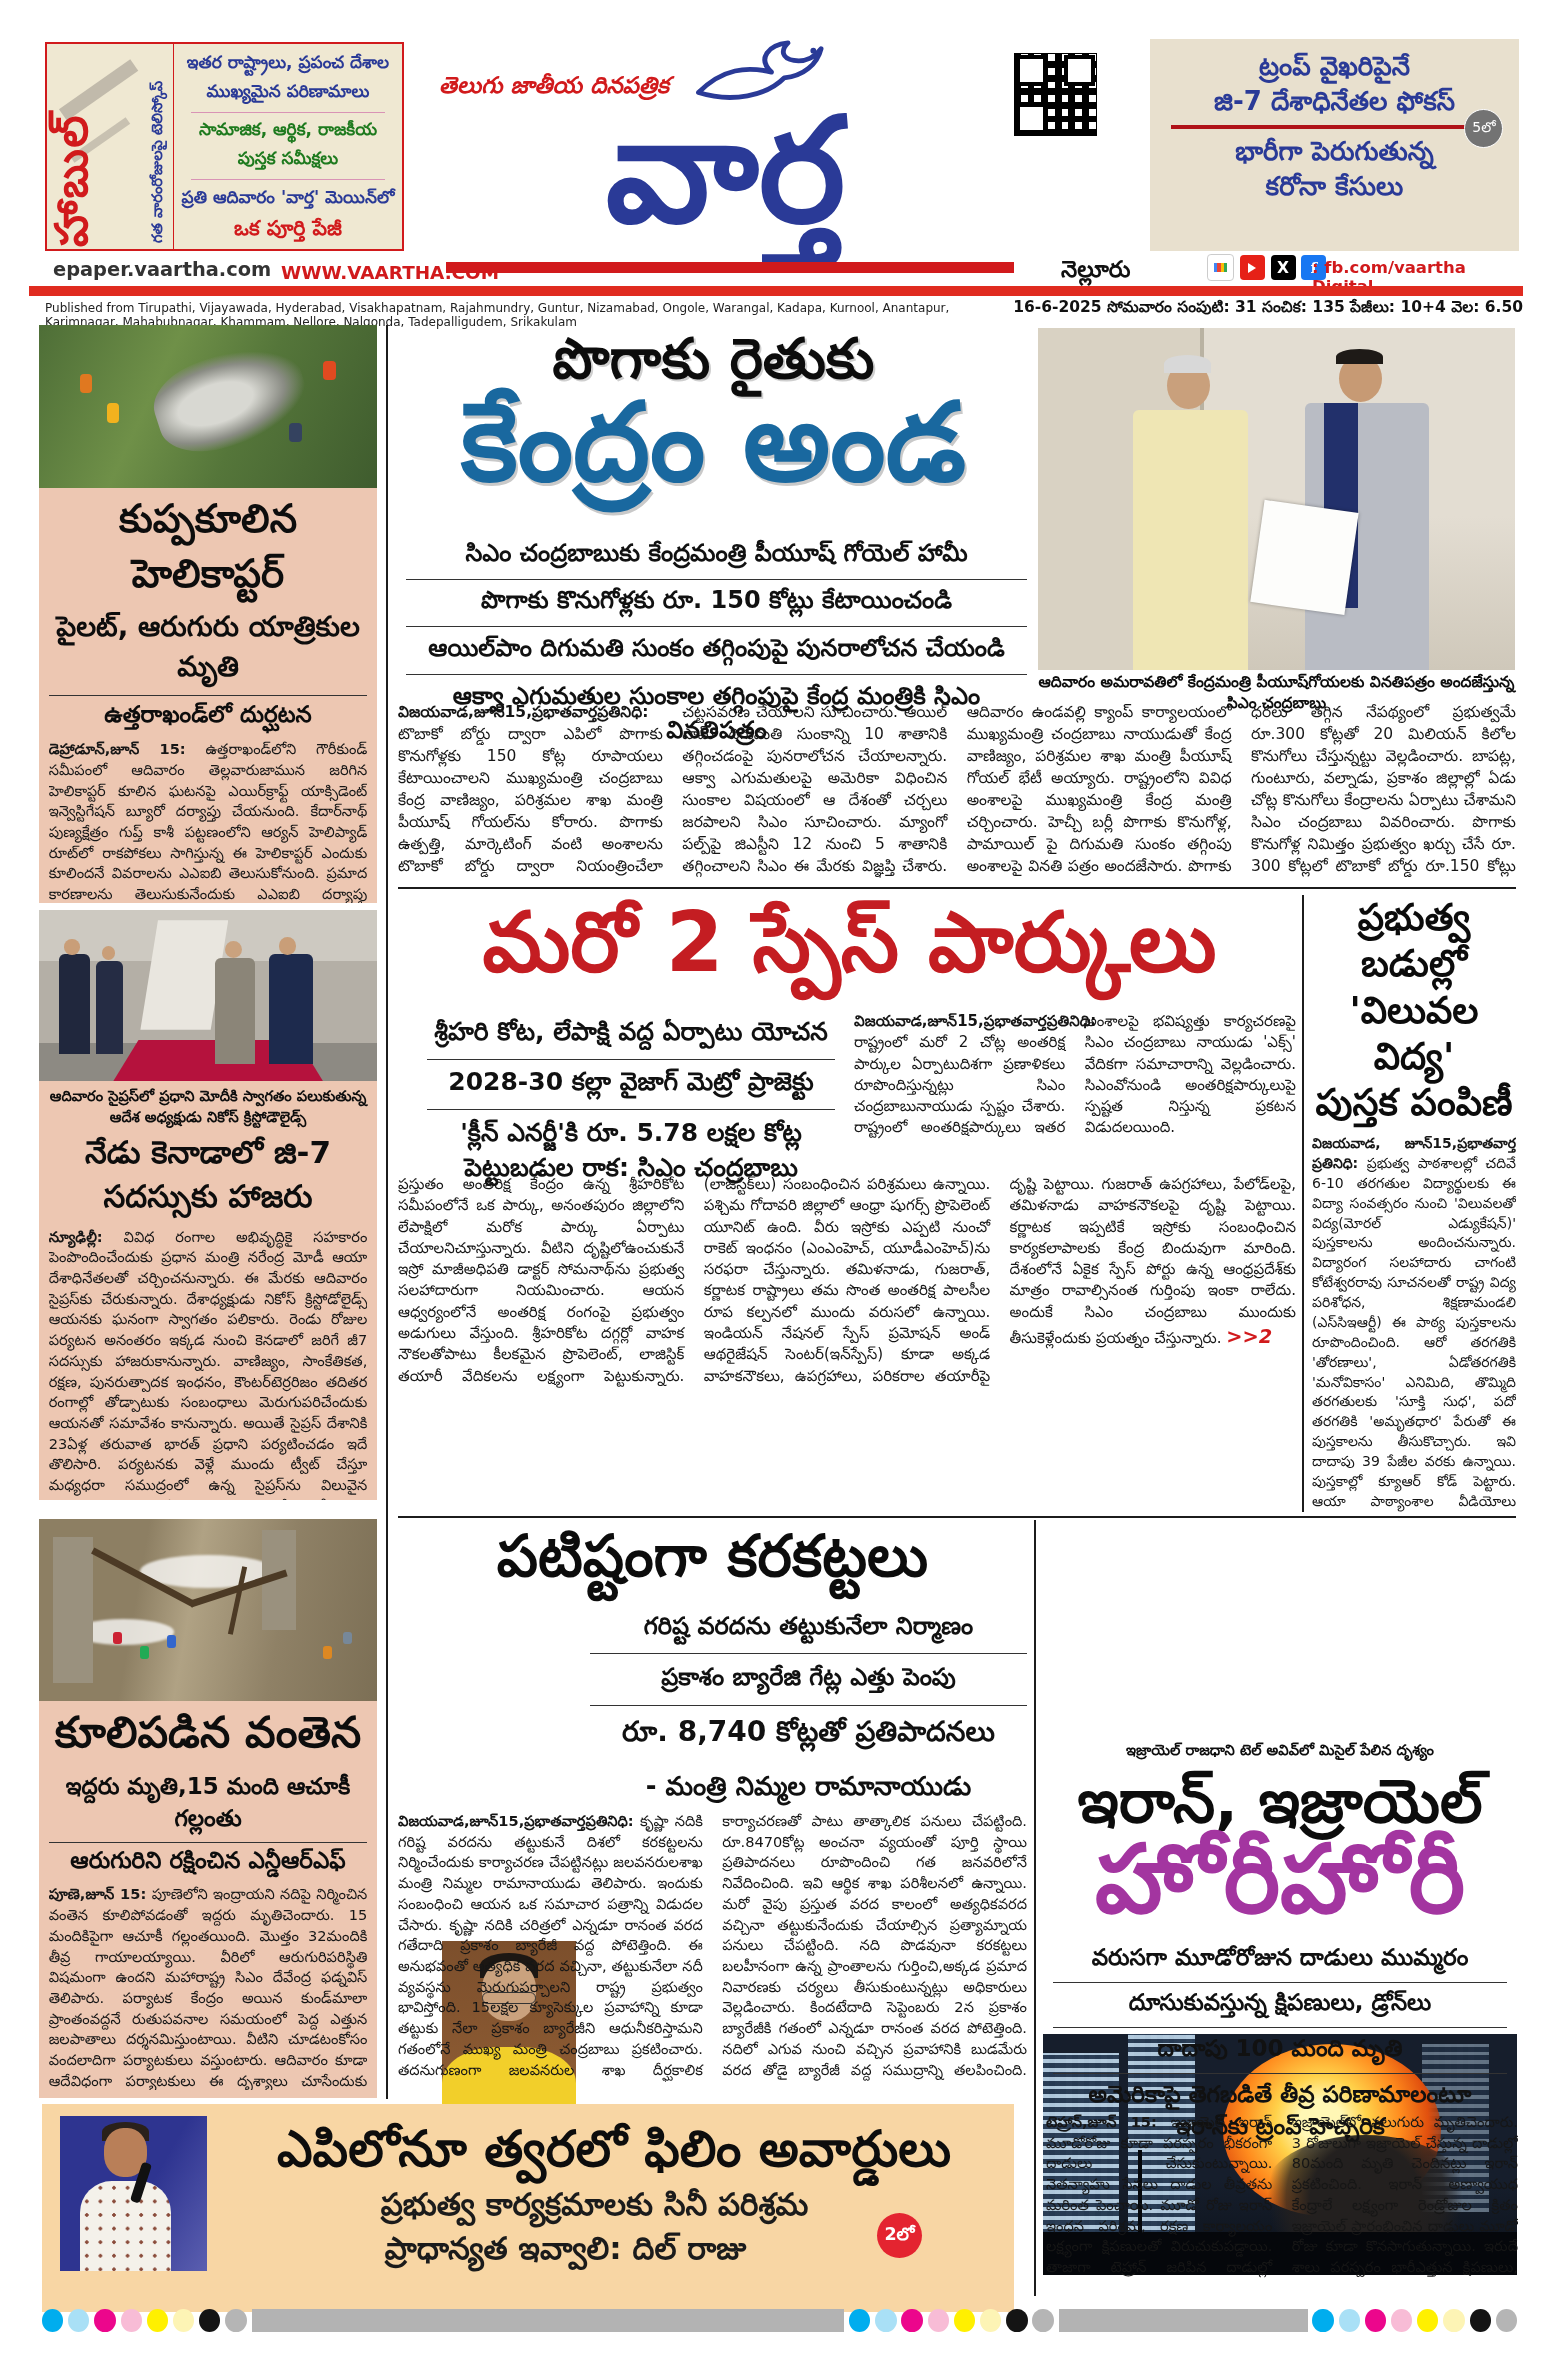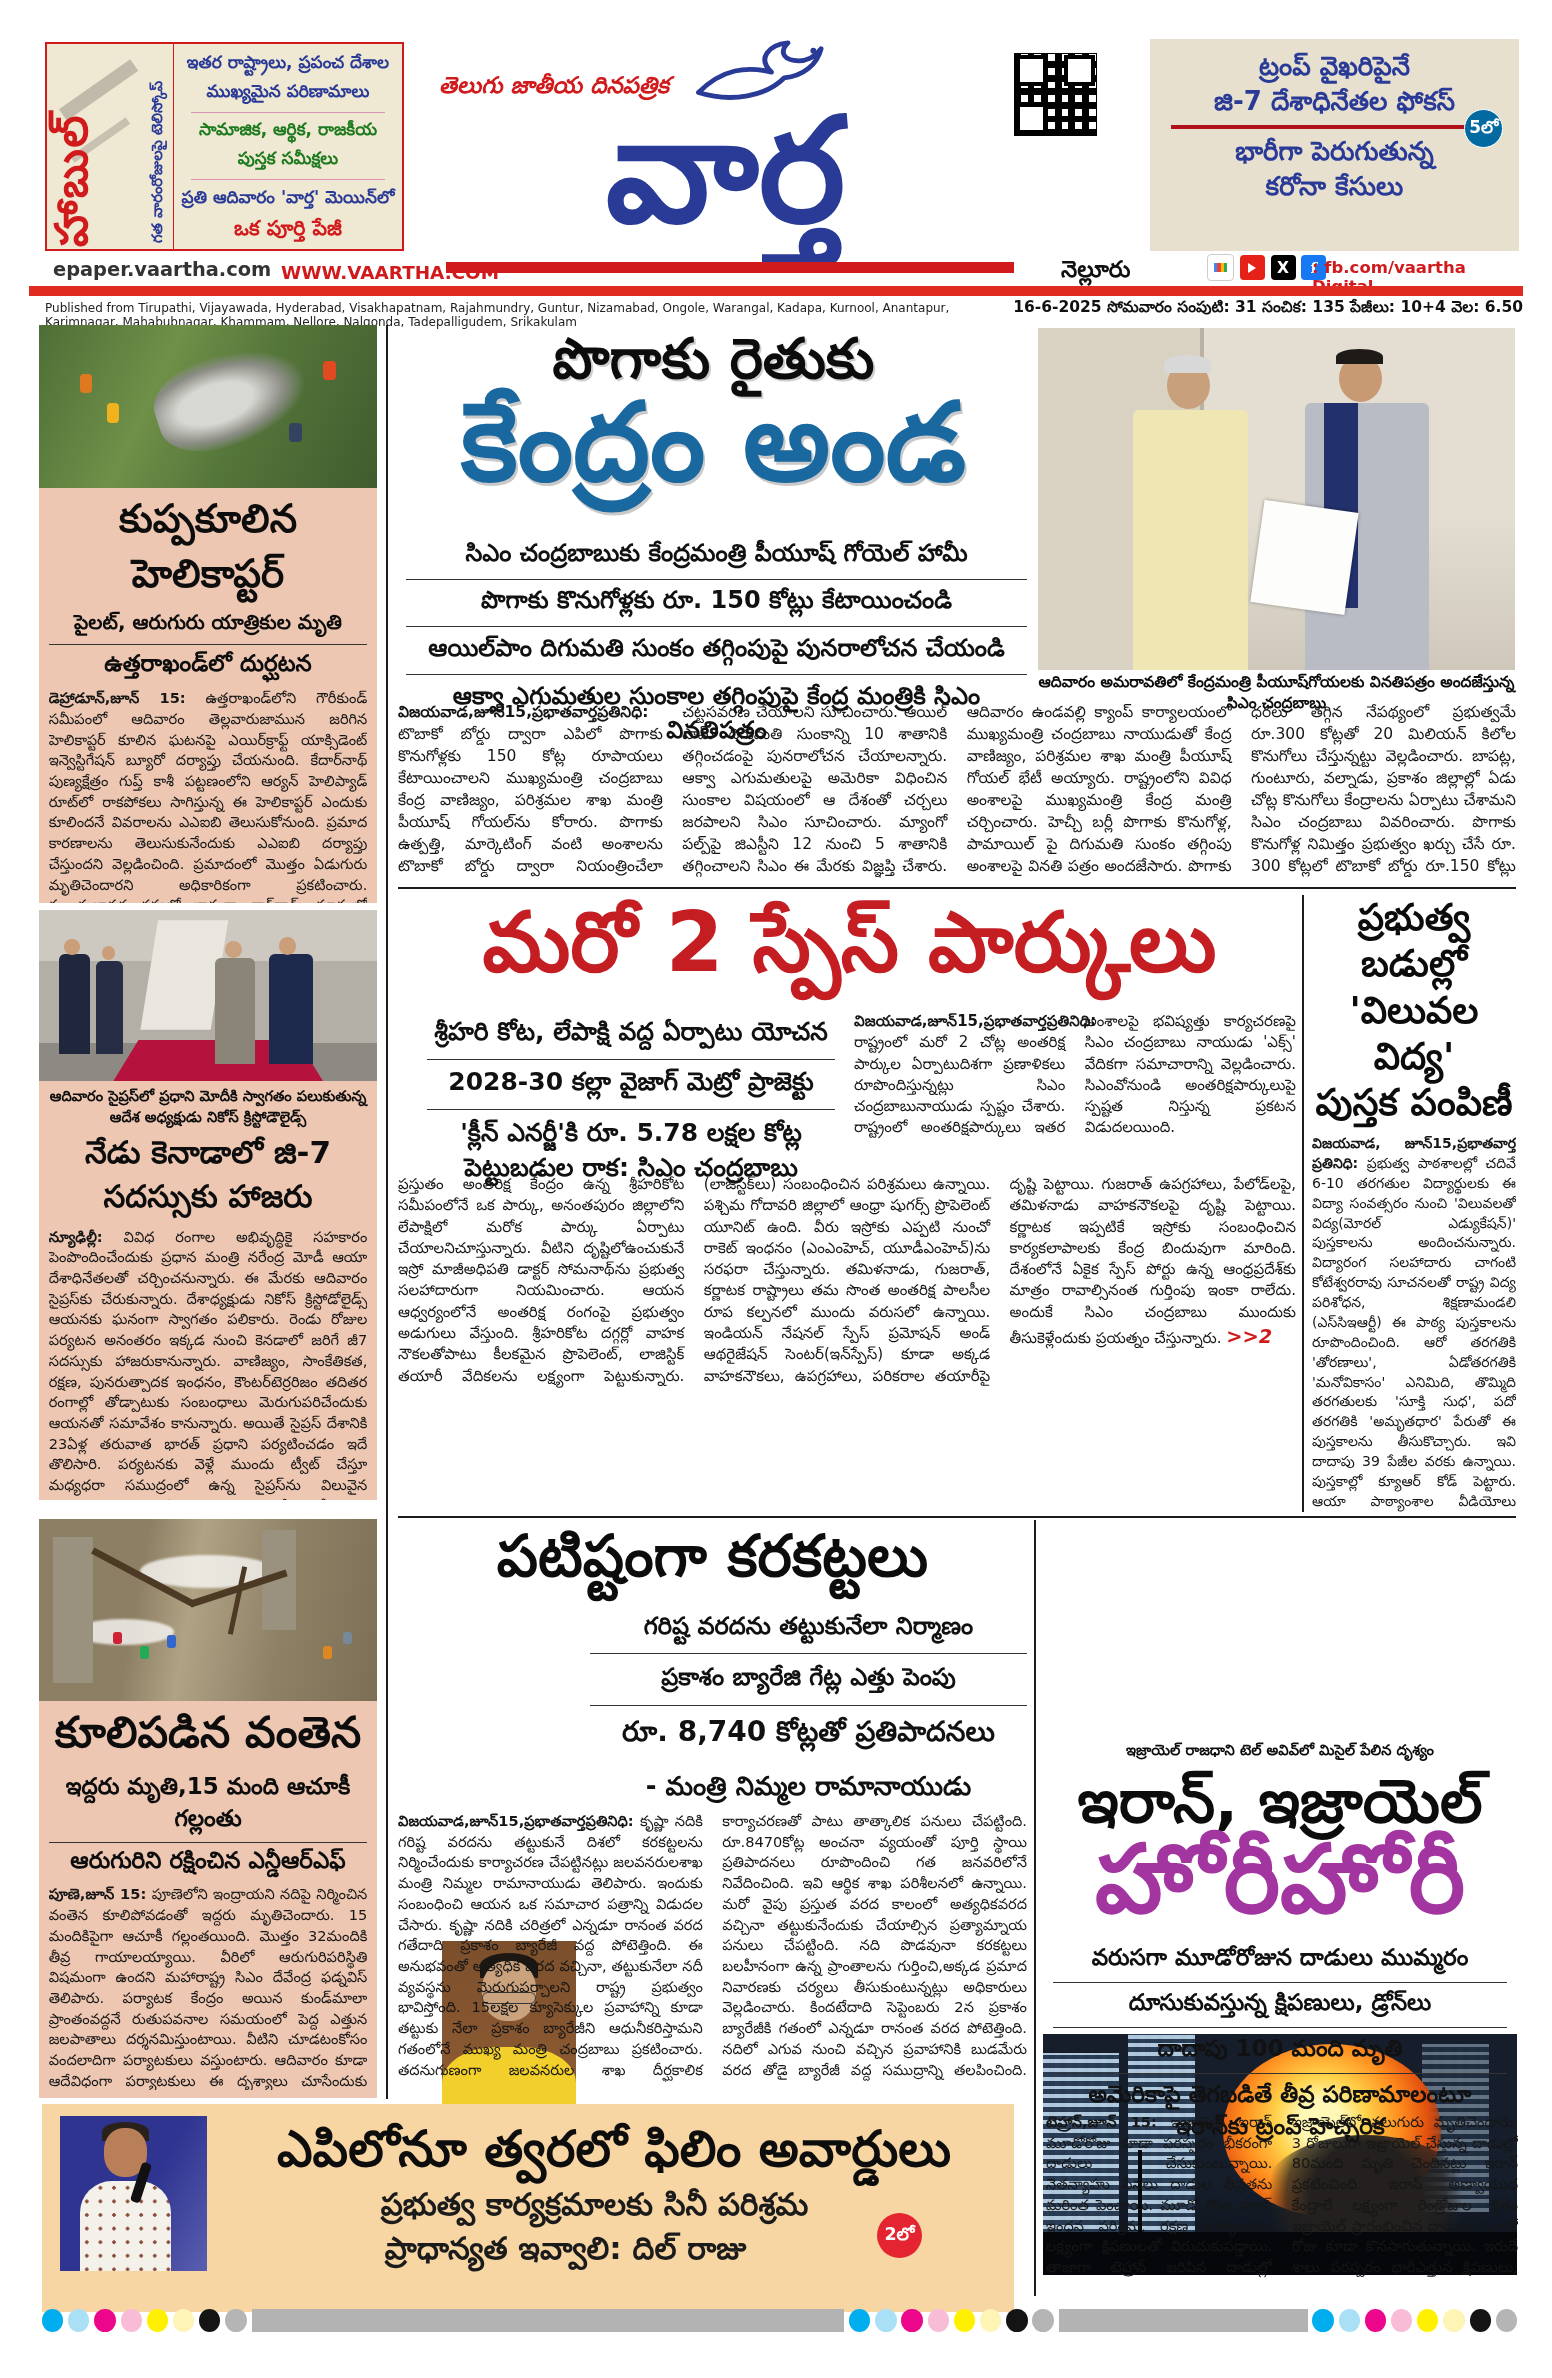--- a/index.html
+++ b/index.html
@@ -38,22 +38,22 @@
   .logo-underline{left:446px;top:262px;width:568px;height:10.7px;background:#d11a1c;}
   .bird{left:679px;top:39px;}
   .qr{left:1011px;top:50px;width:89px;height:89px;border:3.9px solid #fff;
       background:
         repeating-linear-gradient(0deg,#000 0 6.8px,transparent 6.8px 13.6px),
         repeating-linear-gradient(90deg,#000 0 6.8px,#fff 6.8px 13.6px);}
   .qr .fsq{position:absolute;width:23px;height:23px;border:4.9px solid #000;background:#fff;}
   .headline-box{left:1150px;top:39px;width:369px;height:212px;background:#e8e0ce;padding:9.7px 7.8px;}
   .hb-blue{color:#2a3a97;font-weight:900;font-size:26px;text-align:center;line-height:1.35;}
   .hb-rule{height:3.9px;background:#b01218;margin:5.8px 13.6px 5.8px 13.6px;position:relative;}
-  .hb-badge{position:absolute;right:-5.8px;top:-15.5px;width:37px;height:37px;border-radius:50%;background:#0369a1;color:#fff;
-      font-weight:bold;font-size:17px;display:flex;align-items:center;justify-content:center;border:1.9px solid #fff;}
+  .hb-badge{position:absolute;right:-5.8px;top:-15.5px;width:37px;height:37px;border-radius:50%;background:#737373;color:#fff;
+      font-weight:normal;font-size:14px;display:flex;align-items:center;justify-content:center;border:1.9px solid #fff;}
   .edition{left:1061px;top:256px;width:116px;font-weight:bold;font-size:23px;color:#111;}
   .social-row{left:1207px;top:254px;display:flex;gap:5.8px;align-items:center;}
   .sic{width:25px;height:25px;border-radius:3.9px;display:flex;align-items:center;justify-content:center;color:#fff;font-weight:900;font-size:15.5px;}
   .sic-gn{background:#fff;border:1px solid #ccc;}
   .sic-gn i{display:block;width:13.6px;height:8.7px;background:linear-gradient(90deg,#4285f4 25%,#ea4335 25% 50%,#fbbc05 50% 75%,#34a853 75%);}
   .sic-yt{background:#e62117;}
   .sic-yt i{display:block;width:0;height:0;border-left:8.7px solid #fff;border-top:5.8px solid transparent;border-bottom:5.8px solid transparent;}
   .sic-x{background:#000;}
   .sic-fb{background:#1877f2;font-family:"DejaVu Serif",serif;}
   .fb-text{left:1312px;top:258px;width:209px;color:#d11a1c;font-weight:bold;font-size:16.5px;}
@@ -211,21 +211,21 @@
   <section class="abs card clip" style="left:39px;top:325px;width:338px;height:578px;">
     <div class="ph ph-heli" style="width:338px;height:163px;">
       <div class="debris"></div>
       <div class="rescuer" style="left:12%;top:30%;background:#e07820;"></div>
       <div class="rescuer" style="left:20%;top:48%;background:#f2b21e;"></div>
       <div class="rescuer" style="left:84%;top:22%;background:#e04a20;"></div>
       <div class="rescuer" style="left:74%;top:60%;background:#34425f;"></div>
     </div>
     <div style="padding:7.8px 9.7px 0 9.7px;">
       <div class="card-head" style="font-size:39px;">కుప్పకూలిన హెలికాప్టర్</div>
-      <div class="card-sub u" style="font-size:20px;margin-top:3.9px;">పైలట్, ఆరుగురు యాత్రికుల మృతి</div>
+      <div class="card-sub u" style="font-size:28px;margin-top:3.9px;">పైలట్, ఆరుగురు యాత్రికుల మృతి</div>
       <div class="card-sub" style="font-size:23px;padding:5.8px 0;">ఉత్తరాఖండ్‌లో దుర్ఘటన</div>
       <div class="body-txt clip" style="height:245px;font-size:14.6px;">
         <span class="dl">డెహ్రాడూన్,జూన్ 15:</span>
         <span>ఉత్తరాఖండ్‌లోని గౌరీకుండ్ సమీపంలో ఆదివారం తెల్లవారుజామున జరిగిన హెలికాప్టర్ కూలిన ఘటనపై ఎయిర్‌క్రాఫ్ట్ యాక్సిడెంట్ ఇన్వెస్టిగేషన్ బ్యూరో దర్యాప్తు చేయనుంది. కేదార్‌నాథ్ పుణ్యక్షేత్రం గుప్త్ కాశీ పట్టణంలోని ఆర్యన్ హెలిప్యాడ్ రూట్‌లో రాకపోకలు సాగిస్తున్న ఈ హెలికాప్టర్ ఎందుకు కూలిందనే వివరాలను ఎఎఐబి తెలుసుకోనుంది. ప్రమాద కారణాలను తెలుసుకునేందుకు ఎఎఐబి దర్యాప్తు చేస్తుందని వెల్లడించింది. ప్రమాదంలో మొత్తం ఏడుగురు మృతిచెందారని అధికారికంగా ప్రకటించారు. ముందుజాగ్రత్త చర్యల్లో భాగంగా చార్‌ధామ్ మార్గంలో హెలికాప్టర్ సర్వీసులను రెండు రోజుల పాటు నిలిపివేయాలని ఉత్తరాఖండ్ సర్కారు నిర్ణయించింది. వాతావరణ ప్రతికూలతలు, ప్రయాణికుల భద్రత దృష్ట్యానే ఈ నిర్ణయం తీసుకున్నట్లు వెల్లడించింది. మహారాష్ట్రలోని యావత్మాల్‌కు చెందిన రాజ్‌కుమార్ జైస్వాల్ శ్రద్ధా దంపతులు, వారి రెండేళ్ల కుమార్తె ప్రాణాలు కోల్పోయారు. వీరితో కూడిన హెలికాప్టర్ తెల్లవారుజామున 5.30 గంటలకు కేదార్‌నాథ్ నుంచి గుప్త్ కాశీకి</span>
         
       </div>
     </div>
   </section>
 
   <section class="abs card clip" style="left:39px;top:910px;width:338px;height:590px;">

